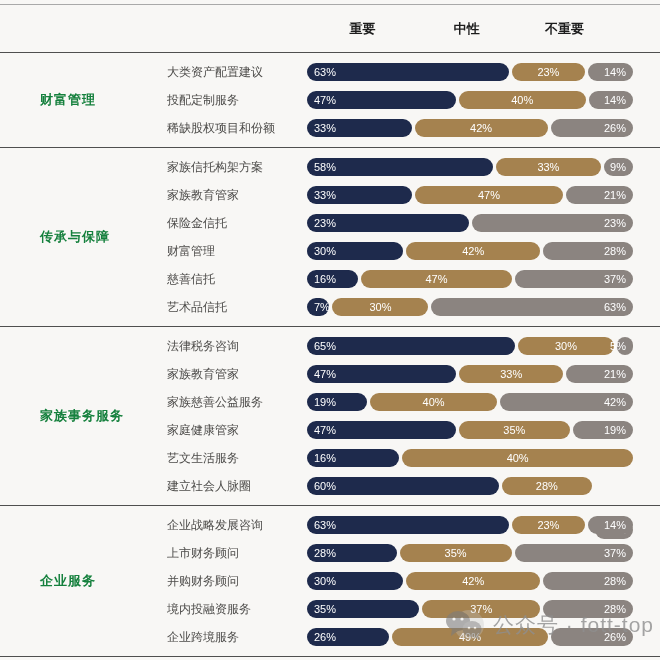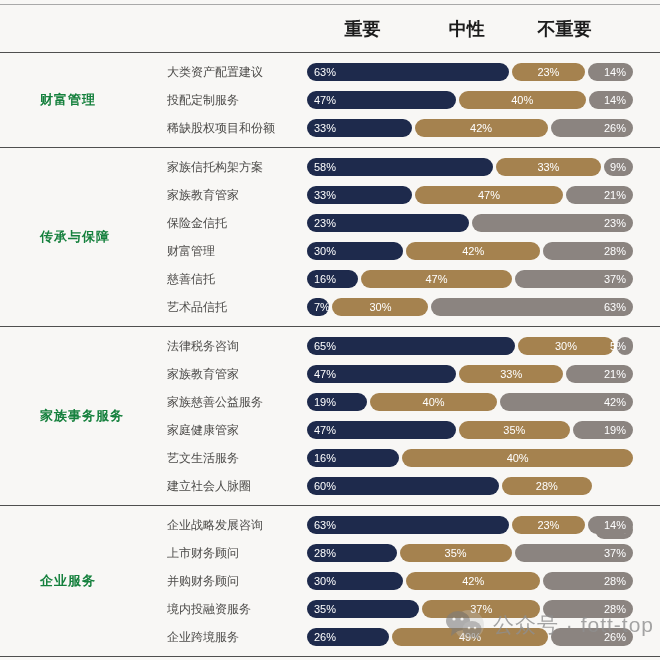--- a/index.html
+++ b/index.html
@@ -11,21 +11,21 @@
   }
   .top-rule { border-top:1px solid #a9a9a9; margin-top:4px; }
   
   .header {
     display:grid; grid-template-columns:155px 140px 1fr;
     height:47px; padding:0 27px 0 12px; align-items:center;
   }
   .header-bars { position:relative; height:100%; }
   .col-header {
     position:absolute; top:50%; transform:translate(-50%,-50%);
-    font-size:18px; font-weight:bold; color:#1c1c1c; white-space:nowrap;
+    font-size:13px; font-weight:bold; color:#1c1c1c; white-space:nowrap;
   }
   .ch-0 { left:17%; } .ch-1 { left:49%; } .ch-2 { left:79%; }
   
   .section {
     display:grid; grid-template-columns:155px 1fr;
     border-top:1px solid #4f4f4f; padding:5px 27px 5px 12px;
   }
   .section:last-child { border-bottom:1px solid #4f4f4f; }
   .category {
     display:flex; align-items:center; padding-left:28px;

